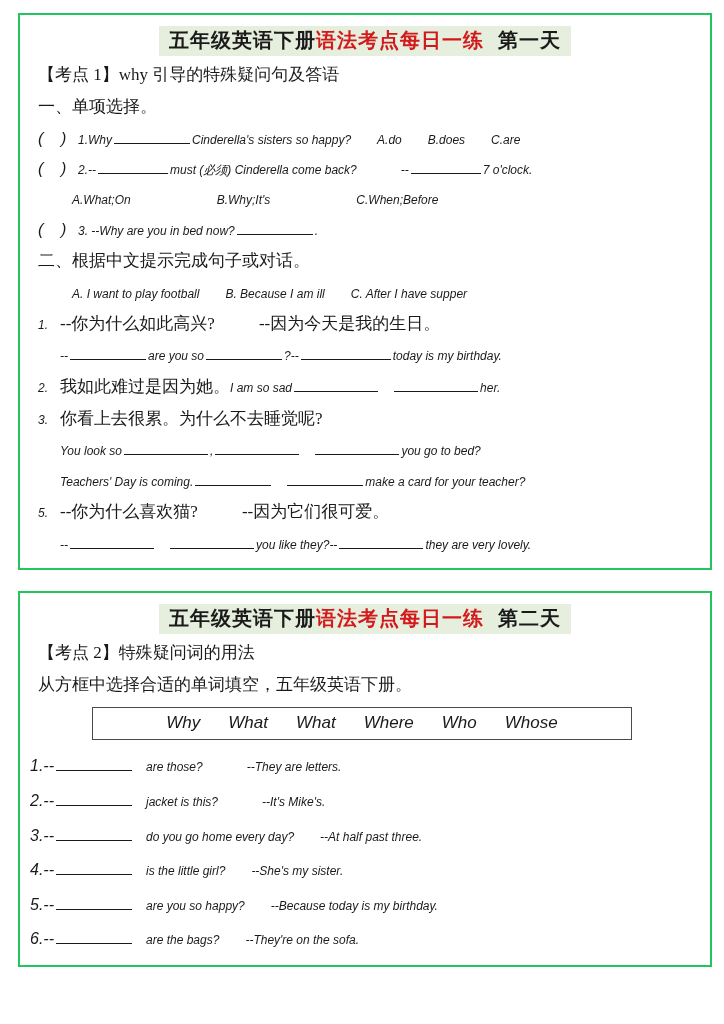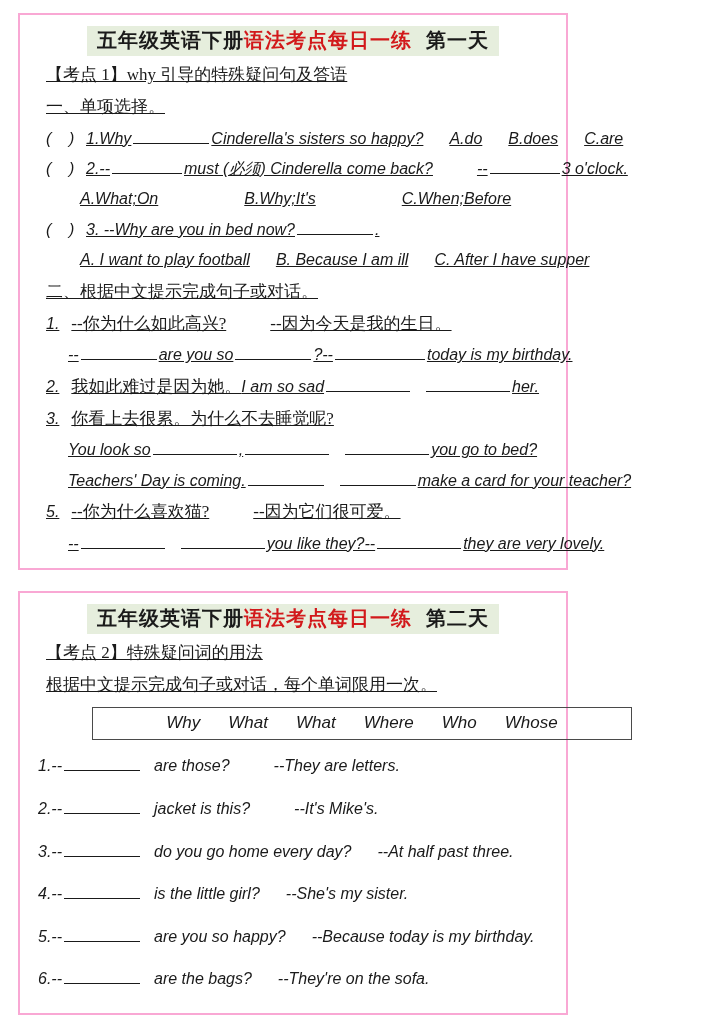--- a/index.html
+++ b/index.html
@@ -16,23 +16,23 @@
   }
   .page {
     position: relative;
     width: 724px;
     height: 1024px;
     box-sizing: border-box;
     padding: 13px 12px 0 18px;
   }
   .worksheet-box {
     box-sizing: border-box;
-    border: 2px solid #f9a8d4;
+    border: 2px solid #22c55e;
     background: #fff;
-    width: 550px;
+    width: 694px;
     padding: 6px 10px 8px 10px;
   }
   .worksheet-box + .worksheet-box {
     margin-top: 21px;
   }
   .title-row {
     text-align: center;
     margin: 5px 0 4px 0;
     line-height: 1.25;
   }
@@ -51,28 +51,27 @@
   .t-gap { display: inline-block; width: 14px; }
 
   .cn {
     font-family: "Liberation Serif", serif;
     font-size: 17px;
     color: #1a1a1a;
   }
   .en {
     font-family: "Liberation Sans", sans-serif;
     font-style: italic;
-    font-size: 16px;
+    font-size: 12px;
     color: #1a1a1a;
   }
   .line {
-    margin: 0 0 2px 16px;
+    margin: 0 0 2px 8px;
     line-height: 1.78;
     white-space: nowrap;
-    text-decoration: underline;
   }
   .line.indent { padding-left: 34px; }
   .line.indent2 { padding-left: 22px; }
 
   .blank {
     display: inline-block;
     border-bottom: 1.4px solid #1a1a1a;
     vertical-align: baseline;
     height: 0.95em;
     margin: 0 2px;
@@ -105,21 +104,21 @@
   }
   .wordbank .w {
     font-family: "Liberation Sans", sans-serif;
     font-style: italic;
     font-size: 17px;
     margin: 12px 14px;
   }
   .q-line {
     line-height: 2.16;
     white-space: nowrap;
-    margin: 8px;
+    margin: 0;
   }
   .qnum {
     font-family: "Liberation Sans", sans-serif;
     font-style: italic;
     font-size: 16px;
   }
 </style>
 </head>
 <body>
 
@@ -135,34 +134,34 @@
 
     <div class="line cn">【考点 1】why 引导的特殊疑问句及答语</div>
 
     <div class="line cn">一、单项选择。</div>
 
     <div class="line">
       <span class="paren">(&nbsp;&nbsp;&nbsp;&nbsp;)</span><span class="en">1.Why</span><span class="blank b76"></span><span class="en">Cinderella's sisters so happy?</span><span class="sp-m"></span><span class="en">A.do</span><span class="sp-m"></span><span class="en">B.does</span><span class="sp-m"></span><span class="en">C.are</span>
     </div>
 
     <div class="line">
-      <span class="paren">(&nbsp;&nbsp;&nbsp;&nbsp;)</span><span class="en">2.--</span><span class="blank b70"></span><span class="en">must (必须) Cinderella come back?</span><span class="sp-l"></span><span class="en">--</span><span class="blank b70"></span><span class="en">3 o'clock.</span>
+      <span class="paren">(&nbsp;&nbsp;&nbsp;&nbsp;)</span><span class="en">2.--</span><span class="blank b70"></span><span class="en">must (必须) Cinderella come back?</span><span class="sp-l"></span><span class="en">--</span><span class="blank b70"></span><span class="en">7 o'clock.</span>
     </div>
     <div class="line indent">
       <span class="en">A.What;On</span><span class="sp-xxl"></span><span class="en">B.Why;It's</span><span class="sp-xxl"></span><span class="en">C.When;Before</span>
     </div>
 
     <div class="line">
       <span class="paren">(&nbsp;&nbsp;&nbsp;&nbsp;)</span><span class="en">3. --Why are you in bed now?</span><span class="blank b76"></span><span class="en">.</span>
     </div>
+    <div class="line cn">二、根据中文提示完成句子或对话。</div>
+
     <div class="line indent">
       <span class="en">A. I want to play football</span><span class="sp-m"></span><span class="en">B. Because I am ill</span><span class="sp-m"></span><span class="en">C. After I have supper</span>
     </div>
-
-    <div class="line cn">二、根据中文提示完成句子或对话。</div>
 
     <div class="line">
       <span class="en">1.</span><span class="sp-s"></span><span class="cn">--你为什么如此高兴?</span><span class="sp-l"></span><span class="cn">--因为今天是我的生日。</span>
     </div>
     <div class="line indent2">
       <span class="en">--</span><span class="blank b76"></span><span class="en">are you so</span><span class="blank b76"></span><span class="en">?--</span><span class="blank b90"></span><span class="en">today is my birthday.</span>
     </div>
 
     <div class="line">
       <span class="en">2.</span><span class="sp-s"></span><span class="cn">我如此难过是因为她。</span><span class="en">I am so sad</span><span class="blank b84"></span><span class="sp-s"></span><span class="blank b84"></span><span class="en">her.</span>
@@ -191,21 +190,21 @@
   <div class="worksheet-box">
 
     <div class="title-row">
       <span class="title-band">
         <span class="t-black">五年级英语下册</span><span class="t-red">语法考点每日一练</span><span class="t-gap"></span><span class="t-black">第二天</span>
       </span>
     </div>
 
     <div class="line cn">【考点 2】特殊疑问词的用法</div>
 
-    <div class="line cn">根据中文提示完成句子或对话，每个单词限用一次。</div>
+    <div class="line cn">从方框中选择合适的单词填空，五年级英语下册。</div>
 
     <div class="wordbank">
       <span class="w">Why</span><span class="w">What</span><span class="w">What</span><span class="w">Where</span><span class="w">Who</span><span class="w">Whose</span>
     </div>
 
     <div class="q-line">
       <span class="qnum">1.--</span><span class="blank b76"></span><span class="sp-s"></span><span class="en">are those?</span><span class="sp-l"></span><span class="en">--They are letters.</span>
     </div>
 
     <div class="q-line">

